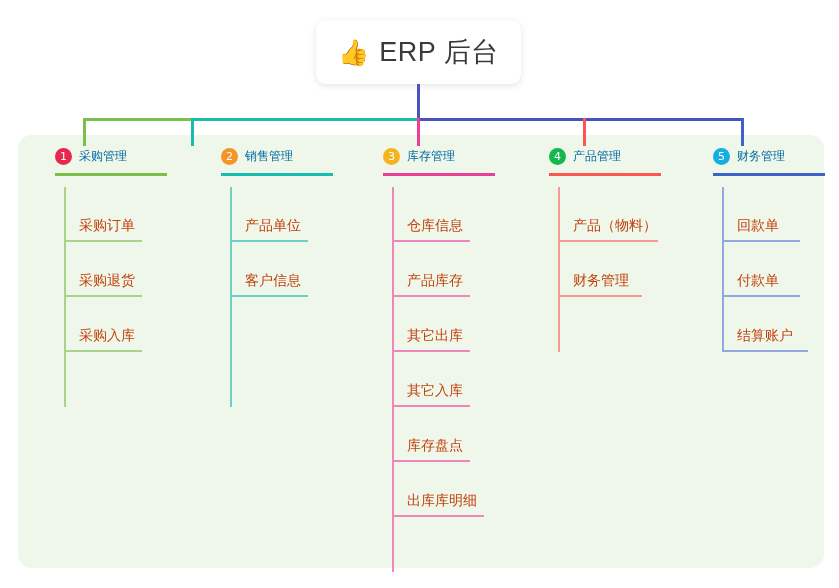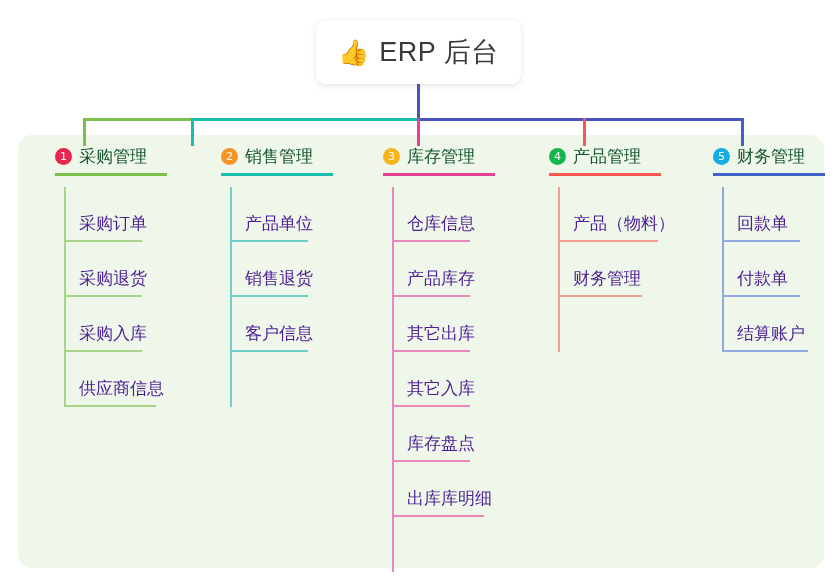--- a/index.html
+++ b/index.html
@@ -41,30 +41,30 @@
   .col{position:absolute;top:143px;}
   .col-head{
     position:relative;display:flex;align-items:center;gap:7px;
     height:26px;padding-left:21px;box-sizing:border-box;
   }
   .badge{
     width:17px;height:17px;border-radius:50%;
     color:#fff;font-size:11px;line-height:17px;text-align:center;
     flex:0 0 auto;font-family:"DejaVu Sans",sans-serif;
   }
-  .col-title{font-size:17px;color:#14532d;white-space:nowrap;}
+  .col-title{font-size:12px;color:#0369a1;white-space:nowrap;}
   .head-rule{position:absolute;left:21px;height:3px;bottom:-7px;}
 
   
   .leaves{position:relative;margin-top:18px;}
   .spine{position:absolute;left:30px;top:0;width:2px;}
   .leaf{position:relative;height:55px;}
   .leaf-label{
     position:absolute;left:45px;bottom:7px;
-    font-size:17px;color:#4c1d95;white-space:nowrap;
+    font-size:14px;color:#c2410c;white-space:nowrap;
   }
   .leaf-rule{position:absolute;left:30px;bottom:0;height:2px;}
 </style>
 </head>
 <body>
 
 <div id="root">
 
   <div class="title-card">
     <span class="title-emoji">👍</span>
@@ -98,44 +98,36 @@
         <span class="leaf-rule" style="width:78px;background:#a8d48a;"></span>
       </div>
       <div class="leaf">
         <span class="leaf-label">采购退货</span>
         <span class="leaf-rule" style="width:78px;background:#a8d48a;"></span>
       </div>
       <div class="leaf">
         <span class="leaf-label">采购入库</span>
         <span class="leaf-rule" style="width:78px;background:#a8d48a;"></span>
       </div>
-      <div class="leaf">
-        <span class="leaf-label">供应商信息</span>
-        <span class="leaf-rule" style="width:92px;background:#a8d48a;"></span>
-      </div>
     </div>
   </div>
 
   <div class="col" style="left:200px;width:150px;">
     <div class="col-head">
       <span class="badge" style="background:#f59527;">2</span>
       <span class="col-title">销售管理</span>
       <span class="head-rule" style="width:112px;background:#18bdb0;"></span>
     </div>
     <div class="leaves">
       <span class="spine" style="height:220px;background:#6ecfc6;"></span>
       <div class="leaf">
         <span class="leaf-label">产品单位</span>
         <span class="leaf-rule" style="width:78px;background:#6ecfc6;"></span>
       </div>
       <div class="leaf">
-        <span class="leaf-label">销售退货</span>
-        <span class="leaf-rule" style="width:78px;background:#6ecfc6;"></span>
-      </div>
-      <div class="leaf">
         <span class="leaf-label">客户信息</span>
         <span class="leaf-rule" style="width:78px;background:#6ecfc6;"></span>
       </div>
     </div>
   </div>
 
   <div class="col" style="left:362px;width:150px;">
     <div class="col-head">
       <span class="badge" style="background:#f5b41c;">3</span>
       <span class="col-title">库存管理</span>

